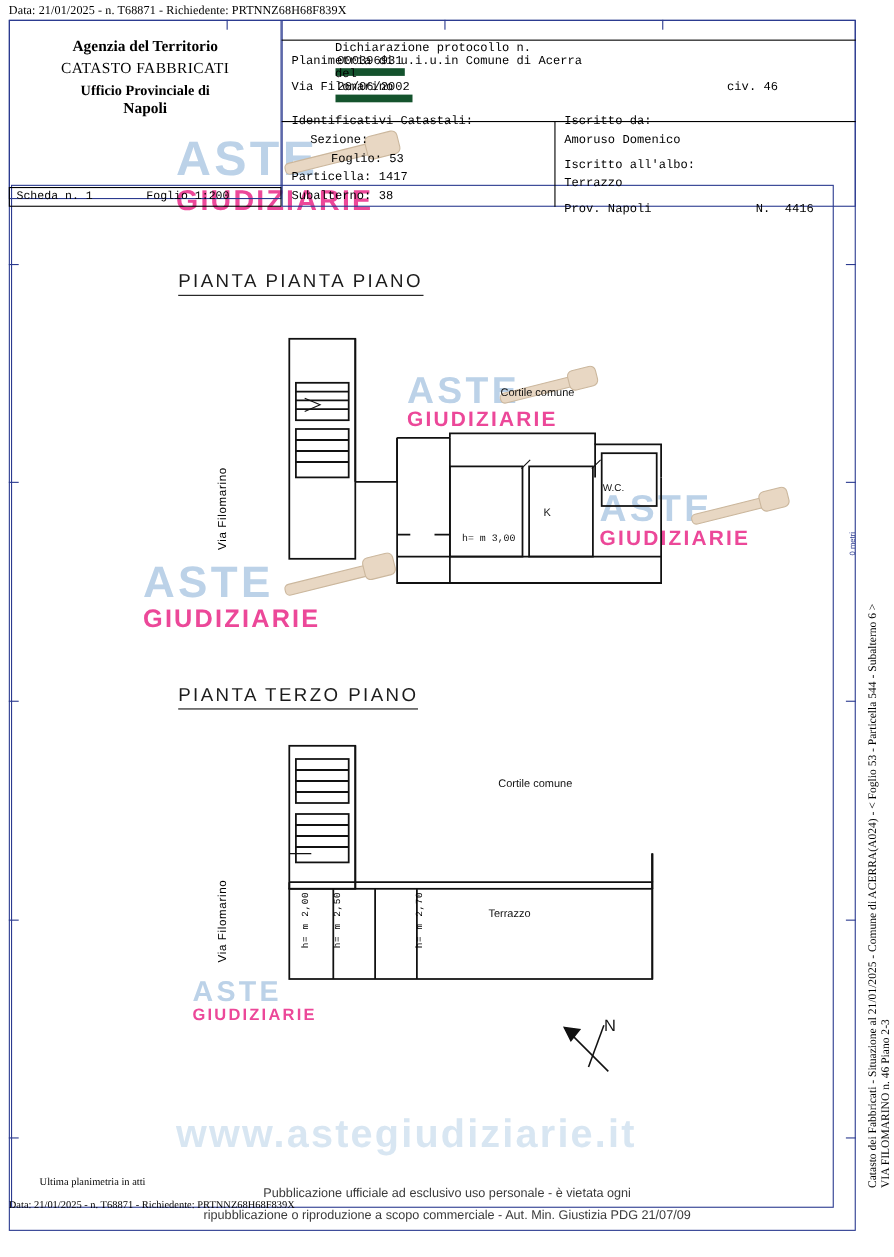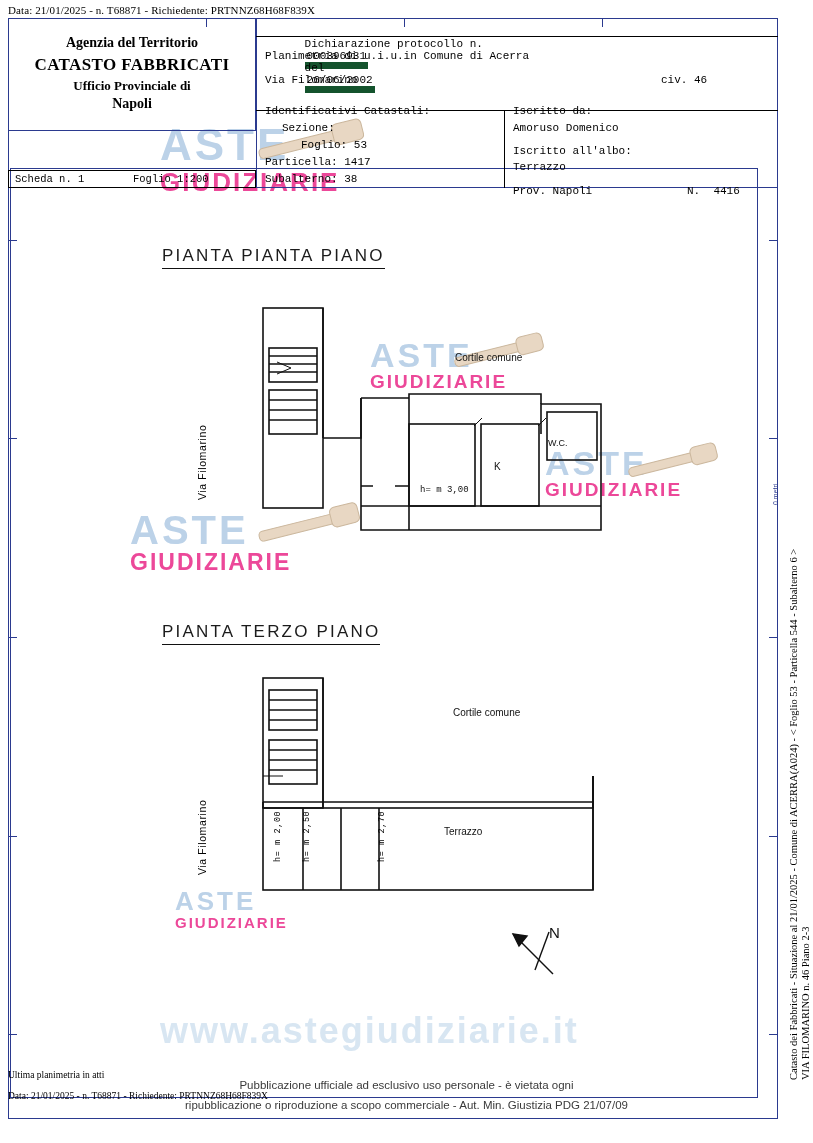--- a/index.html
+++ b/index.html
@@ -53,27 +53,27 @@
   }
 
   
   .box {
     position: absolute;
     border: 1px solid #000;
     box-sizing: border-box;
   }
   .agency-box {
     left: 8px; top: 18px;
-    width: 248px; height: 113px;
+    width: 248px; height: 163px;
     text-align: center;
     padding-top: 16px;
     border: 1px solid #2b3a8f;
   }
   .agency-box .l1 { font-size: 14px; font-weight: bold; margin-bottom: 4px;}
-  .agency-box .l2 { font-size: 17px; font-weight: bold; letter-spacing: .4px; margin-bottom: 3px;}
+  .agency-box .l2 { font-size: 14px; font-weight: normal; letter-spacing: .4px; margin-bottom: 3px;}
   .agency-box .l3 { font-size: 13px; font-weight: bold; margin-bottom: 2px;}
   .agency-box .l4 { font-size: 14px; font-weight: bold;}
 
   .scheda-box {
     left: 8px; top: 170px;
     width: 248px; height: 18px;
     border: 1px solid #000;
     font-family: "Liberation Mono", monospace;
     font-size: 10.5px;
     line-height: 17px;
@@ -421,19 +421,19 @@
       <path d="M8 14 L22 16 L14 26 Z" fill="#111"></path>
     </g>
   </svg>
   <div class="lbl" style="left:549px; top:924px; font-size:15px;">N</div>
 
   <div class="scale-mark">0 metri</div>
 
   <div class="side-cap-1">Catasto dei Fabbricati - Situazione al 21/01/2025 - Comune di ACERRA(A024) - &lt; Foglio 53 - Particella  544 - Subalterno 6 &gt;</div>
   <div class="side-cap-2">VIA FILOMARINO n. 46 Piano 2-3</div>
 
-  <div class="footer-left" style="top:1070px;">Ultima planimetria in atti</div>
+  <div class="footer-left" style="top:1070px;padding-left:28px;">Ultima planimetria in atti</div>
   <div class="footer-left" style="top:1091px;">Data: 21/01/2025 - n. T68871 - Richiedente: PRTNNZ68H68F839X</div>
 
   <div class="footer-center" style="top:1079px;">Pubblicazione ufficiale ad esclusivo uso personale - è vietata ogni</div>
   <div class="footer-center" style="top:1099px;">ripubblicazione o riproduzione a scopo commerciale - Aut. Min. Giustizia PDG 21/07/09</div>
 
 </div>
 
 </body></html>

